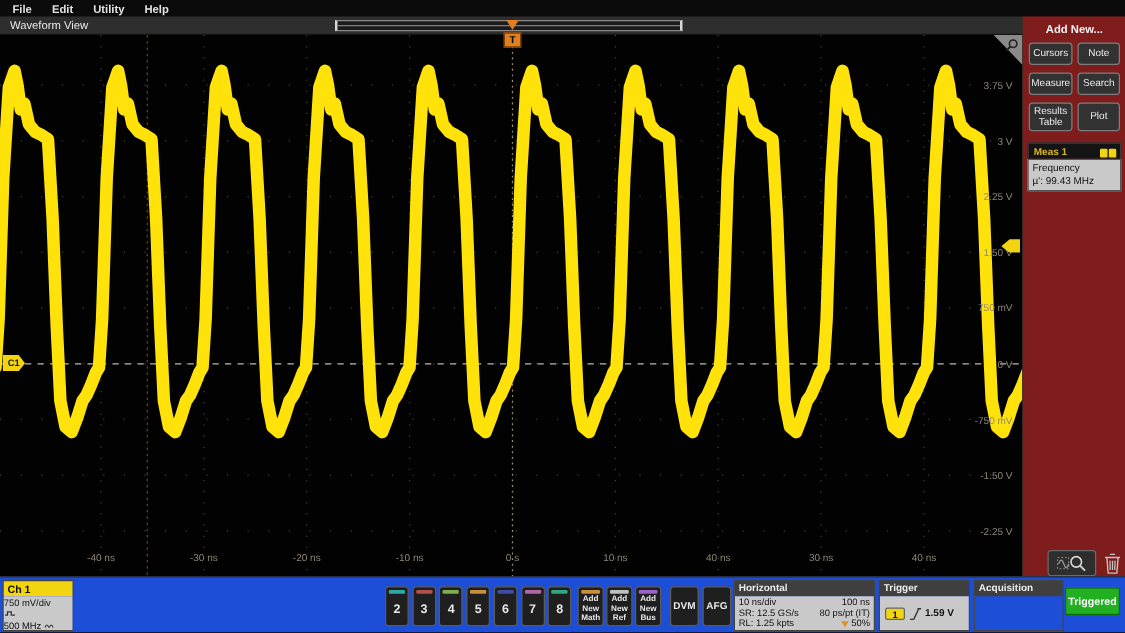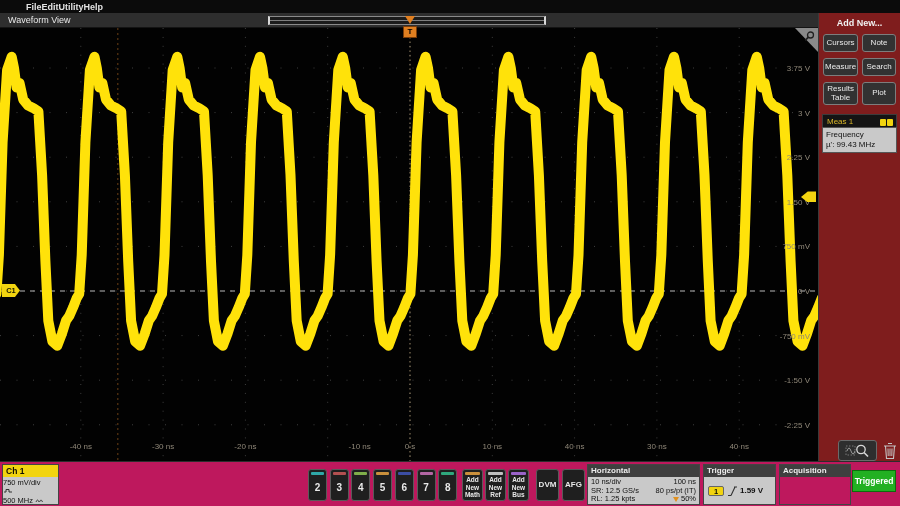--- a/index.html
+++ b/index.html
@@ -1,20 +1,20 @@
 <!DOCTYPE html>
 <html><head>
 <meta charset="utf-8">
 <style>
   *{margin:0;padding:0;box-sizing:border-box}
   html,body{width:900px;height:506px;overflow:hidden}
   body{background:#111;font-family:"Liberation Sans",sans-serif;position:relative;-webkit-font-smoothing:antialiased}
 
   
-  .menubar{position:absolute;left:0;top:0;width:900px;height:13px;background:#0b0b0b;display:flex;align-items:center;padding-left:26px;z-index:5}
+  .menubar{position:absolute;left:0;top:0;width:900px;height:13px;background:#0b0b0b;display:flex;align-items:center;gap:16px;padding-left:10px;z-index:5}
   .menubar span{color:#e2e2e2;font-size:9px;font-weight:bold;cursor:default}
 
   
   .wfview{position:absolute;left:0;top:13px;width:818px;height:448px;background:#000}
   .tabbar{position:absolute;left:0;top:0;width:818px;height:15px;background:#2e2e2e;border-bottom:1px solid #141414}
   .tabbar .title{position:absolute;left:8px;top:2px;font-size:9px;color:#e8e8e8}
   .ovbar{position:absolute;left:268px;top:3px;width:278px;height:9px;border:1px solid #8a8a8a;border-left:2px solid #d8d8d8;border-right:2px solid #d8d8d8;background:#1b1b1b}
   .ovbar .mid{position:absolute;left:0;top:3px;width:100%;height:1px;background:#7e7e7e}
   .ov-trig{position:absolute;left:405px;top:3px;width:0;height:0;border-left:5px solid transparent;border-right:5px solid transparent;border-top:8px solid #e07f20;z-index:4}
   .tflag{position:absolute;left:403px;top:13px;width:14px;height:12px;background:#e07f20;border:1px solid #7a3c08;color:#000;font-size:8px;font-weight:bold;text-align:center;line-height:10px;z-index:4}
@@ -28,29 +28,29 @@
   .corner{position:absolute;right:0;top:0;z-index:3}
 
   
   .sidebar{position:absolute;left:818px;top:13px;width:82px;height:448px;background:#7f1d1d;border-left:1px solid #3a3a3a}
   .addnew{display:block;text-align:center;color:#f2f2f2;font-size:9px;font-weight:bold;margin-top:5px}
   .sbgrid{display:grid;grid-template-columns:1fr 1fr;gap:6px 4px;padding:6px 4px 0}
   .sbtn{background:#323232;border:1px solid #7d7d7d;border-radius:3px;color:#eaeaea;font-size:8px;display:flex;align-items:center;justify-content:center;text-align:center;height:18px;line-height:8.5px;padding:1px;cursor:pointer}
   .sbtn.tall{height:23px}
   .measpanel{margin:9px 3px 0}
   .meashdr{height:13px;background:#141414;border:1px solid #3c3c3c;border-bottom:none;position:relative}
-  .meashdr .mtitle{position:absolute;left:4px;top:2px;color:#d8b62a;font-size:8px;font-weight:normal}
+  .meashdr .mtitle{position:absolute;left:4px;top:2px;color:#d8b62a;font-size:8px;font-weight:bold}
   .measbadge{position:absolute;right:3px;top:3.5px;width:13px;height:7px;display:flex;gap:1px}
   .measbadge i{flex:1;background:#f2d410;border-radius:1px}
   .measbody{background:#c9c9c9;border:1px solid #555;padding:2px 3px;color:#111;font-size:8px;line-height:10px}
   .zoombox{position:absolute;left:19px;top:427px;width:39px;height:21px;background:#2e2e2e;border:1px solid #6a6a6a;border-radius:3px;display:flex;align-items:center;justify-content:center;cursor:pointer}
   .trashbox{position:absolute;left:63px;top:427px;width:16px;height:21px;display:flex;align-items:center;justify-content:center;cursor:pointer}
 
   
-  .bottombar{position:absolute;left:0;top:461px;width:900px;height:45px;background:#be185d;border-top:1px solid #2c2c2c}
+  .bottombar{position:absolute;left:0;top:461px;width:900px;height:45px;background:#1d4ed8;border-top:1px solid #2c2c2c}
   .ch1panel{position:absolute;left:2px;top:2px;width:57px;height:41px;border:1px solid #444;cursor:pointer}
   .ch1hdr{height:12px;background:#f2d410;color:#101000;font-size:8.5px;font-weight:bold;padding:0 3px;line-height:12px}
   .ch1body{height:27px;background:#c9c9c9;color:#111;font-size:7.5px;padding:1px 0;line-height:9px}
   .ch1body .row{display:flex;align-items:center;gap:2px;height:9px}
   .chbtn{position:absolute;top:7px;width:19px;height:32px;background:#1f1f1f;border:1px solid #5a5a5a;border-radius:3px;cursor:pointer}
   .chbtn .stripe{height:3px;margin:2px 2px 0;border-radius:1px}
   .chbtn .num{color:#e8e8e8;font-size:10px;font-weight:bold;text-align:center;line-height:25px}
   .addbtn{position:absolute;top:7px;width:21px;height:32px;background:#1f1f1f;border:1px solid #5a5a5a;border-radius:3px;cursor:pointer}
   .addbtn .stripe{height:3px;margin:2px 2px 1px;border-radius:1px}
   .addbtn .albl{color:#e8e8e8;font-size:6.5px;font-weight:bold;text-align:center;line-height:7.5px}
@@ -107,21 +107,21 @@
         <line x1="0" y1="396.78499999999997" x2="818" y2="396.78499999999997" stroke="#3f3f3f" stroke-width="1" stroke-dasharray="1 15.5"></line>
         <line x1="117.83499999999998" y1="0" x2="117.83499999999998" y2="433" stroke="#6e4016" stroke-width="1" stroke-dasharray="2 3"></line>
         <line x1="410" y1="0" x2="410" y2="433" stroke="#9c8a6a" stroke-width="1" stroke-dasharray="1.5 3"></line>
         <line x1="0" y1="263" x2="818" y2="263" stroke="#b8b8b8" stroke-width="1" stroke-dasharray="5 5"></line>
         <path d="M-3.6 266.0 L-1.1 227.3 L2.6 114.3 L7.1 41.8 L11.7 28.7 L14.1 40.6 L16.6 59.6 L19.5 54.9 L23.2 71.5 L28.1 77.5 L33.1 79.9 L38.4 83.4 L42.1 147.1 L45.4 233.3 L48.3 292.7 L52.4 313.5 L57.3 317.7 L61.9 305.8 L66.0 292.7 L69.3 288.0 L73.0 279.6 L76.7 270.1 L79.2 266.0 L79.2 266.0 L81.7 227.3 L85.4 114.3 L89.9 41.8 L94.5 28.7 L96.9 40.6 L99.4 59.6 L102.3 54.9 L106.0 71.5 L110.9 77.5 L115.9 79.9 L121.2 83.4 L124.9 147.1 L128.2 233.3 L131.1 292.7 L135.2 313.5 L140.1 317.7 L144.7 305.8 L148.8 292.7 L152.1 288.0 L155.8 279.6 L159.5 270.1 L162.0 266.0 L162.0 266.0 L164.5 227.3 L168.2 114.3 L172.7 41.8 L177.3 28.7 L179.7 40.6 L182.2 59.6 L185.1 54.9 L188.8 71.5 L193.7 77.5 L198.7 79.9 L204.0 83.4 L207.7 147.1 L211.0 233.3 L213.9 292.7 L218.0 313.5 L222.9 317.7 L227.5 305.8 L231.6 292.7 L234.9 288.0 L238.6 279.6 L242.3 270.1 L244.8 266.0 L244.8 266.0 L247.3 227.3 L251.0 114.3 L255.5 41.8 L260.0 28.7 L262.5 40.6 L265.0 59.6 L267.9 54.9 L271.6 71.5 L276.5 77.5 L281.4 79.9 L286.8 83.4 L290.5 147.1 L293.8 233.3 L296.7 292.7 L300.8 313.5 L305.7 317.7 L310.3 305.8 L314.4 292.7 L317.7 288.0 L321.4 279.6 L325.1 270.1 L327.6 266.0 L327.6 266.0 L330.1 227.3 L333.8 114.3 L338.3 41.8 L342.8 28.7 L345.3 40.6 L347.8 59.6 L350.7 54.9 L354.4 71.5 L359.3 77.5 L364.2 79.9 L369.6 83.4 L373.3 147.1 L376.6 233.3 L379.5 292.7 L383.6 313.5 L388.5 317.7 L393.0 305.8 L397.2 292.7 L400.5 288.0 L404.2 279.6 L407.9 270.1 L410.4 266.0 L410.4 266.0 L412.9 227.3 L416.6 114.3 L421.1 41.8 L425.6 28.7 L428.1 40.6 L430.6 59.6 L433.5 54.9 L437.2 71.5 L442.1 77.5 L447.0 79.9 L452.4 83.4 L456.1 147.1 L459.4 233.3 L462.3 292.7 L466.4 313.5 L471.3 317.7 L475.8 305.8 L480.0 292.7 L483.2 288.0 L487.0 279.6 L490.7 270.1 L493.2 266.0 L493.2 266.0 L495.7 227.3 L499.4 114.3 L503.9 41.8 L508.4 28.7 L510.9 40.6 L513.4 59.6 L516.2 54.9 L520.0 71.5 L524.9 77.5 L529.8 79.9 L535.2 83.4 L538.9 147.1 L542.2 233.3 L545.1 292.7 L549.2 313.5 L554.1 317.7 L558.6 305.8 L562.7 292.7 L566.0 288.0 L569.7 279.6 L573.4 270.1 L576.0 266.0 L576.0 266.0 L578.5 227.3 L582.2 114.3 L586.7 41.8 L591.2 28.7 L593.7 40.6 L596.2 59.6 L599.0 54.9 L602.7 71.5 L607.7 77.5 L612.6 79.9 L618.0 83.4 L621.7 147.1 L625.0 233.3 L627.8 292.7 L632.0 313.5 L636.9 317.7 L641.4 305.8 L645.5 292.7 L648.8 288.0 L652.5 279.6 L656.2 270.1 L658.8 266.0 L658.8 266.0 L661.3 227.3 L665.0 114.3 L669.5 41.8 L674.0 28.7 L676.5 40.6 L679.0 59.6 L681.8 54.9 L685.5 71.5 L690.5 77.5 L695.4 79.9 L700.8 83.4 L704.5 147.1 L707.8 233.3 L710.6 292.7 L714.8 313.5 L719.7 317.7 L724.2 305.8 L728.3 292.7 L731.6 288.0 L735.3 279.6 L739.0 270.1 L741.6 266.0 L741.6 266.0 L744.1 227.3 L747.8 114.3 L752.3 41.8 L756.8 28.7 L759.3 40.6 L761.8 59.6 L764.6 54.9 L768.3 71.5 L773.3 77.5 L778.2 79.9 L783.6 83.4 L787.3 147.1 L790.6 233.3 L793.4 292.7 L797.6 313.5 L802.5 317.7 L807.0 305.8 L811.1 292.7 L814.4 288.0 L818.1 279.6 L821.8 270.1 L824.4 266.0 L824.4 266.0 L826.8 227.3 L830.6 114.3 L835.1 41.8 L839.6 28.7 L842.1 40.6 L844.5 59.6 L847.4 54.9 L851.1 71.5 L856.1 77.5 L861.0 79.9 L866.4 83.4 L870.1 147.1 L873.3 233.3 L876.2 292.7 L880.3 313.5 L885.3 317.7 L889.8 305.8 L893.9 292.7 L897.2 288.0 L900.9 279.6 L904.6 270.1 L907.2 266.0 L907.2 266.0 L909.6 227.3 L913.3 114.3 L917.9 41.8 L922.4 28.7 L924.9 40.6 L927.3 59.6 L930.2 54.9 L933.9 71.5 L938.9 77.5 L943.8 79.9 L949.1 83.4 L952.9 147.1 L956.1 233.3 L959.0 292.7 L963.1 313.5 L968.1 317.7 L972.6 305.8 L976.7 292.7 L980.0 288.0 L983.7 279.6 L987.4 270.1 L990.0 266.0" fill="none" stroke="#ffe20a" stroke-width="10" stroke-linejoin="round" stroke-linecap="round"></path>
       </svg>
     <div id="xticks">
         <span class="tick-x" style="left: 80.8px;">-40 ns</span>
         <span class="tick-x" style="left: 163.1px;">-30 ns</span>
         <span class="tick-x" style="left: 245.4px;">-20 ns</span>
-        <span class="tick-x" style="left: 327.7px; margin-left: 32px;">-10 ns</span>
+        <span class="tick-x" style="left: 327.7px;">-10 ns</span>
         <span class="tick-x" style="left: 410px;">0 s</span>
         <span class="tick-x" style="left: 492.3px;">10 ns</span>
         <span class="tick-x" style="left: 574.6px;">40 ns</span>
         <span class="tick-x" style="left: 656.9px;">30 ns</span>
         <span class="tick-x" style="left: 739.2px;">40 ns</span>
       </div>
     <div id="yticks">
         <span class="tick-y" style="top: 36.025px;">3.75 V</span>
         <span class="tick-y" style="top: 80.62px;">3 V</span>
         <span class="tick-y" style="top: 125.215px;">2.25 V</span>

